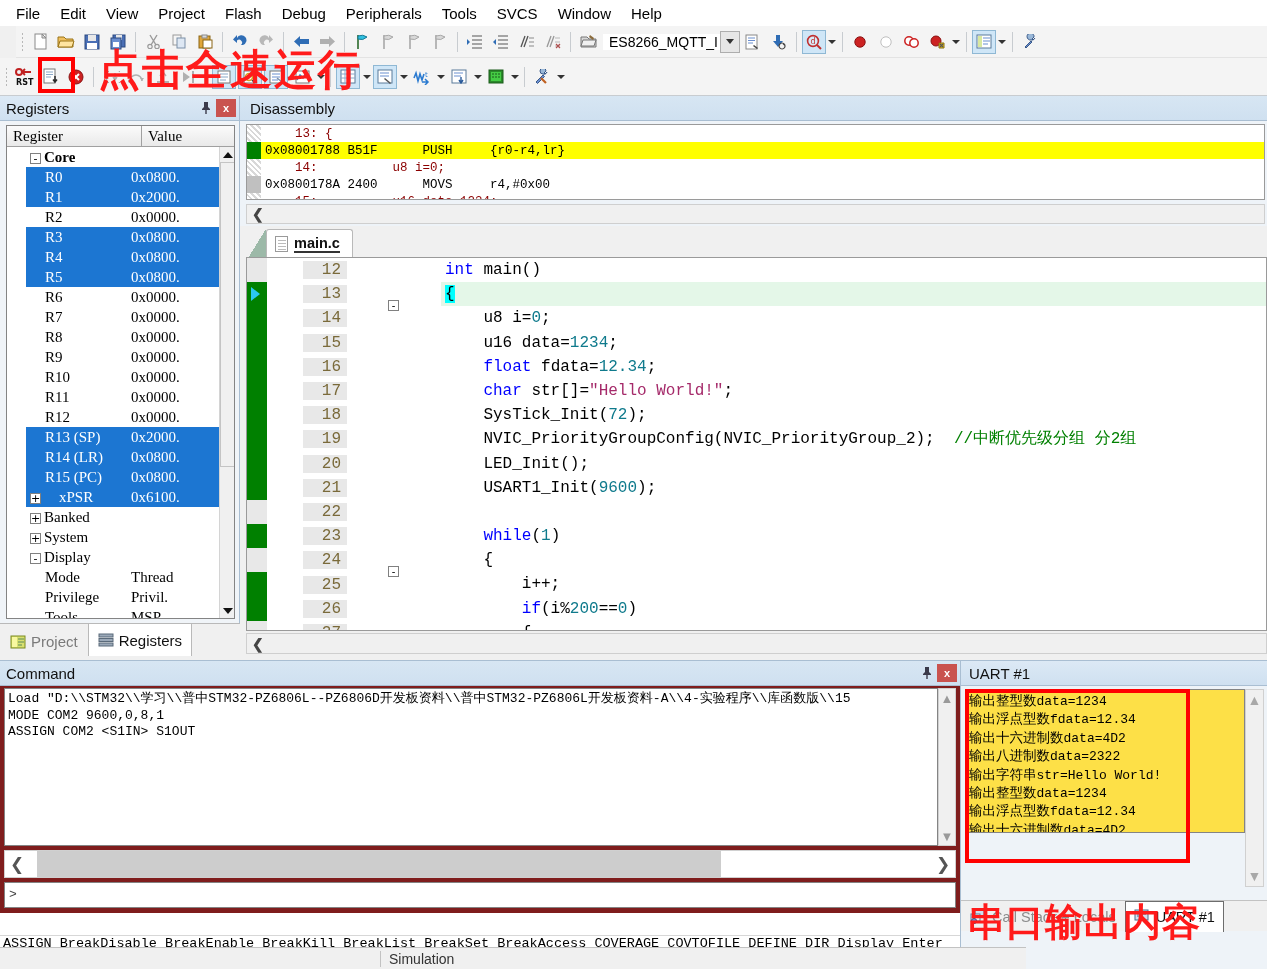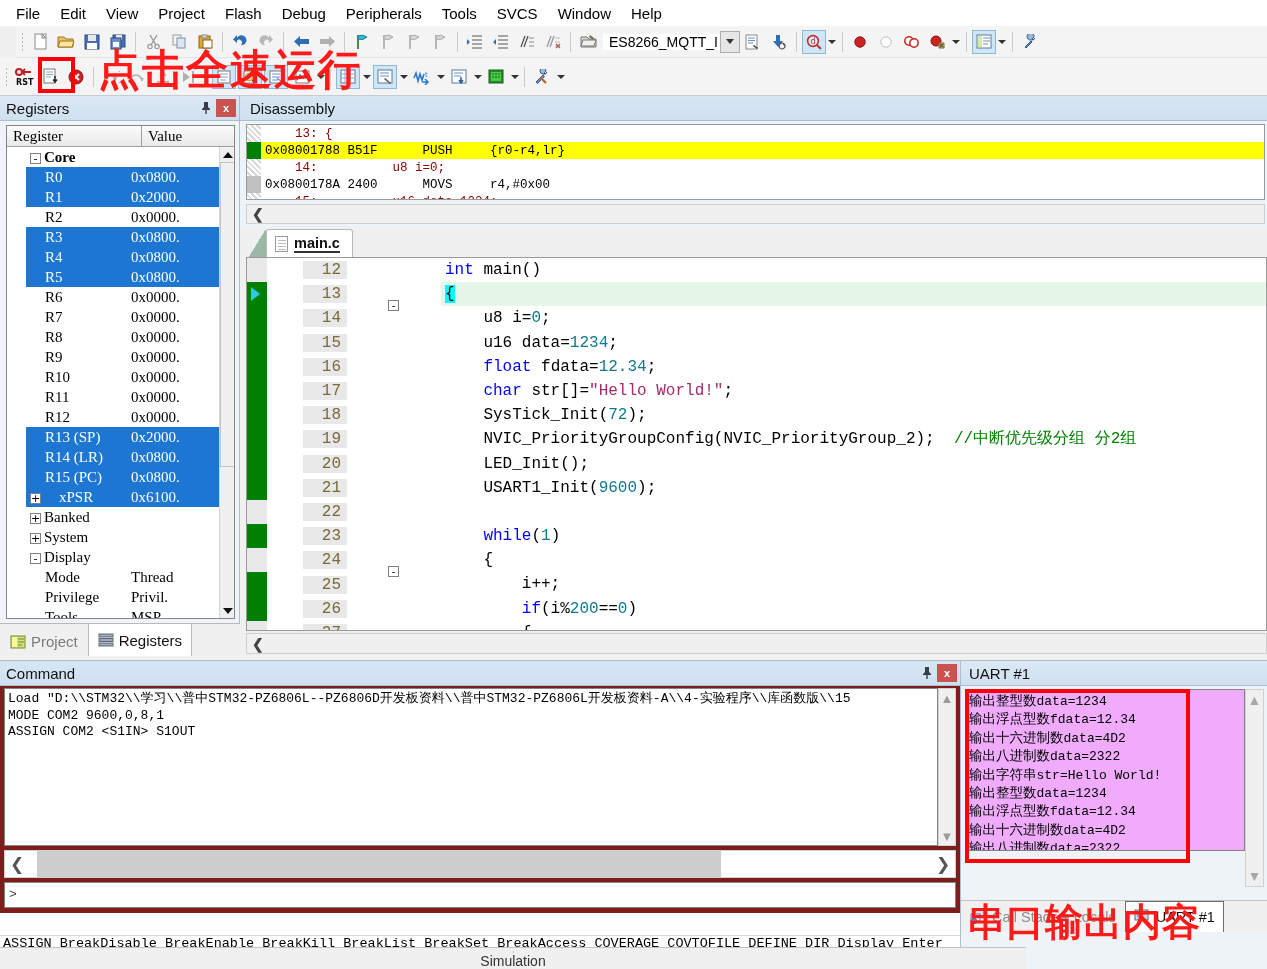--- a/index.html
+++ b/index.html
@@ -273,22 +273,22 @@
     border-top: 1px solid #d7d7d7;
   }
 
   
   .uart {
     position: absolute; left: 960px; top: 660px; width: 307px; height: 309px;
     background: #eef3f8; border-left: 1px solid #a9bed2; border-top: 1px solid #a9bed2;
   }
   .uart .panel-title { padding-left: 8px; background: linear-gradient(to bottom,#dce9f5,#cfe0f0); }
   .uart-body {
-    position: absolute; left: 4px; top: 28px; right: 22px; height: 162px;
-    background: #f0abfc; border: 1px solid #848484;
+    position: absolute; left: 4px; top: 28px; right: 22px; height: 144px;
+    background: #fde047; border: 1px solid #848484;
     font-family: "Liberation Mono", monospace; font-size: 13px;
     line-height: 16.4px; padding: 2px 0 0 3px; overflow: hidden; white-space: nowrap;
   }
   .uart-body .cn { font-family: "DejaVu Sans", sans-serif; font-size: 13.5px; }
   .uart-vs {
     position: absolute; right: 3px; top: 28px; width: 19px; height: 198px;
     background: #f0f0f0; border: 1px solid #d0d0d0;
   }
   .uart-vs .ch { width:17px;height:20px;display:flex;align-items:center;justify-content:center;color:#a8a8a8;font-size:14px;}
   .uart-annot-box {
@@ -307,21 +307,21 @@
   .utab {
     height: 28px; display: flex; align-items: center; gap: 5px; padding: 0 8px;
     font-size: 14.5px; color: #8b8b8b; border: 1px solid transparent; border-bottom: none;
   }
   .utab.on { background: #fff; border-color: #6d6d6d; color: #111; height: 31px; }
 
   
   .statusbar {
     position: absolute; left: 0; bottom: 0; width: 1026px; height: 22px;
     background: #f0f0f0; border-top: 1px solid #c2c2c2;
-    display: flex; align-items: center; font-size: 14px; color: #333; flex-direction: column;
+    display: flex; align-items: center; font-size: 14px; color: #333;
   }
   .statusbar .cell { padding: 0 8px; height: 22px; display: flex; align-items: center; }
   .statusbar .sep { width: 1px; height: 16px; background: #c2c2c2; }
 </style>
 </head>
 <body>
 
 <div id="app">
 
   <div class="menubar">

